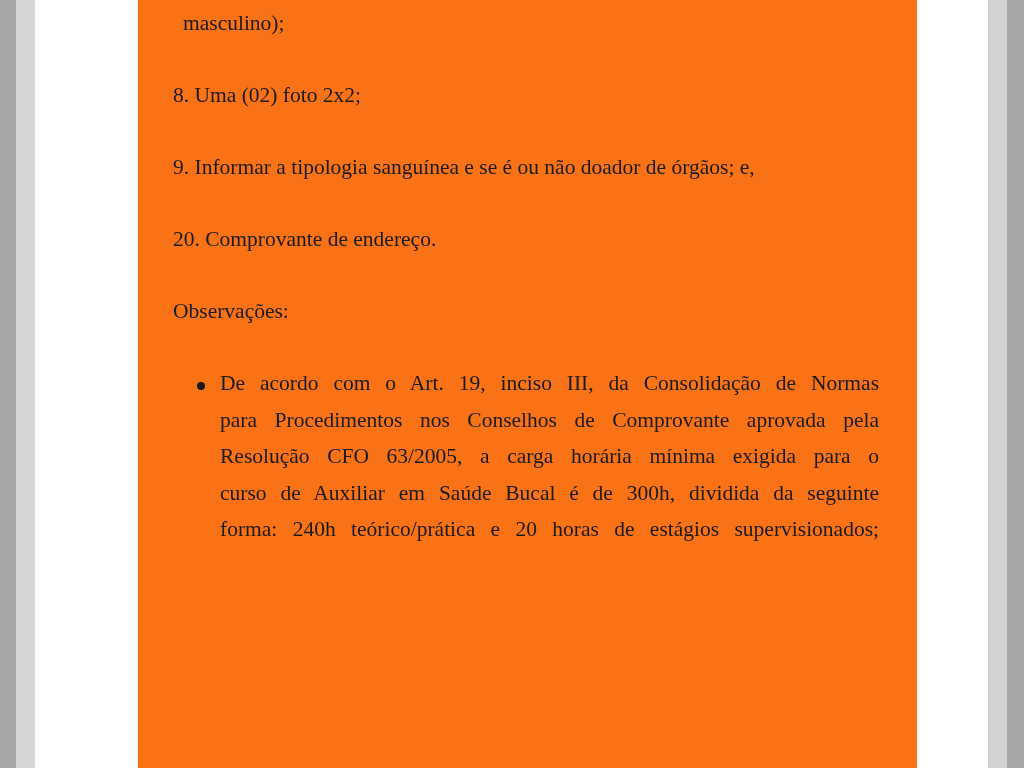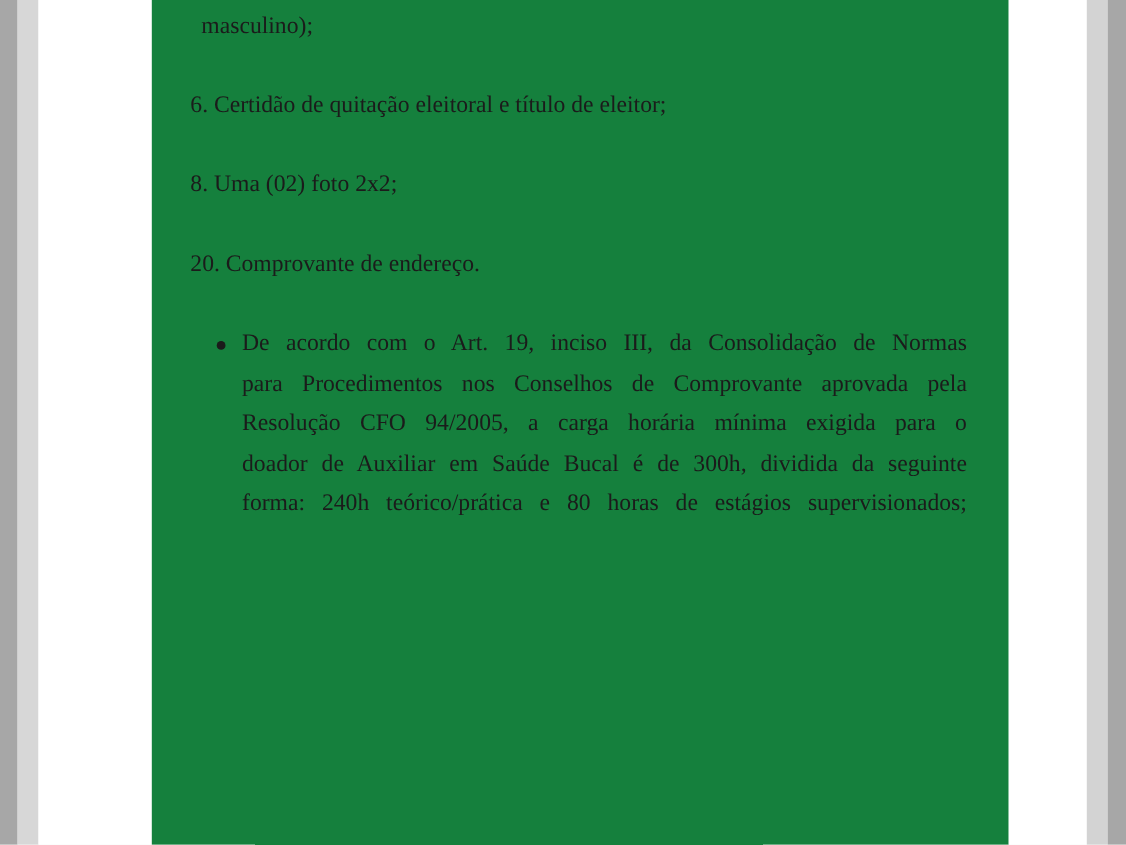--- a/index.html
+++ b/index.html
@@ -23,21 +23,21 @@
   .inner-right { width: 19px; background: #d3d3d3; }
   .gutter { height: 768px; background: #ffffff; flex: 0 0 auto; }
   .gutter.left  { width: 103px; }
   .gutter.right { width: 71px; }
 
   .article {
     flex: 0 0 auto;
     width: 779px;
     height: 768px;
     box-sizing: border-box;
-    background: #15803d;
+    background: #f97316;
     padding: 0 38px 20px 35px;
     display: flow-root;
     font-family: "Liberation Serif", "DejaVu Serif", serif;
     font-size: 21.5px;
     line-height: 37px;
     color: #1b1b1b;
     overflow: hidden;
   }
 
   .article p {
@@ -79,32 +79,33 @@
 </head>
 <body>
 
 <div class="screen">
   <div class="strip outer-left"></div>
   <div class="strip inner-left"></div>
   <div class="gutter left"></div>
 
   <main class="article">
     <p class="continuation">masculino);</p>
-    <p>6. Certidão de quitação eleitoral e título de eleitor;</p>
     <p>8. Uma (02) foto 2x2;</p>
+    <p>9. Informar a tipologia sanguínea e se é ou não doador de órgãos; e,</p>
     <p>20. Comprovante de endereço.</p>
+    <p>Observações:</p>
 
     <ul class="obs-list">
       <li>
         <span class="bullet-dot"></span>
         <div class="jline">De acordo com o Art. 19, inciso III, da Consolidação de Normas</div>
         <div class="jline">para Procedimentos nos Conselhos de Comprovante aprovada pela</div>
-        <div class="jline">Resolução CFO 94/2005, a carga horária mínima exigida para o</div>
-        <div class="jline">doador de Auxiliar em Saúde Bucal é de 300h, dividida da seguinte</div>
-        <div class="jline">forma: 240h teórico/prática e 80 horas de estágios supervisionados;</div>
+        <div class="jline">Resolução CFO 63/2005, a carga horária mínima exigida para o</div>
+        <div class="jline">curso de Auxiliar em Saúde Bucal é de 300h, dividida da seguinte</div>
+        <div class="jline">forma: 240h teórico/prática e 20 horas de estágios supervisionados;</div>
       </li>
     </ul>
   </main>
 
   <div class="gutter right"></div>
   <div class="strip inner-right"></div>
   <div class="strip outer-right"></div>
 </div>
 
 </body></html>

